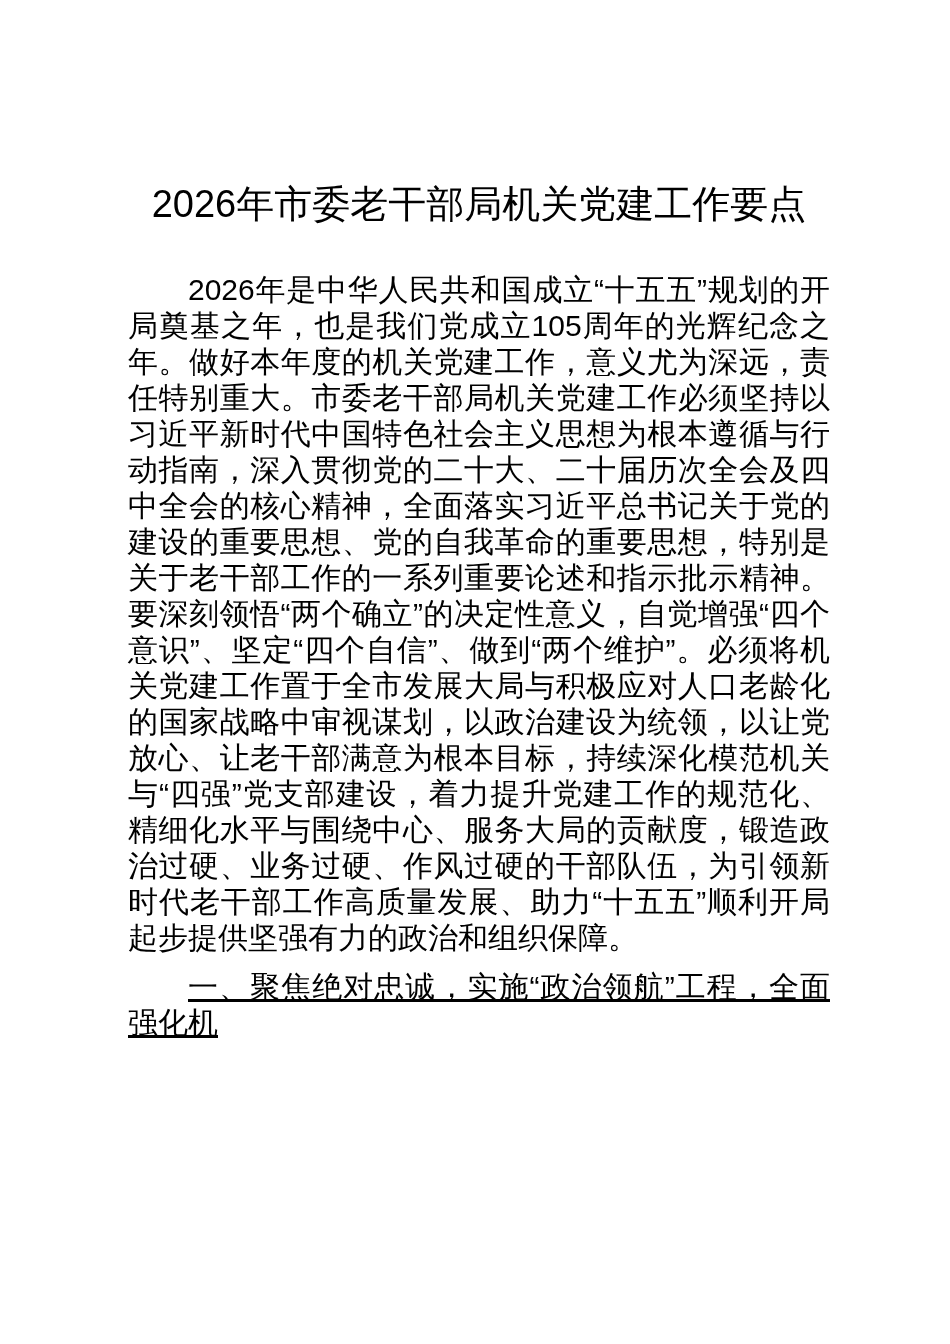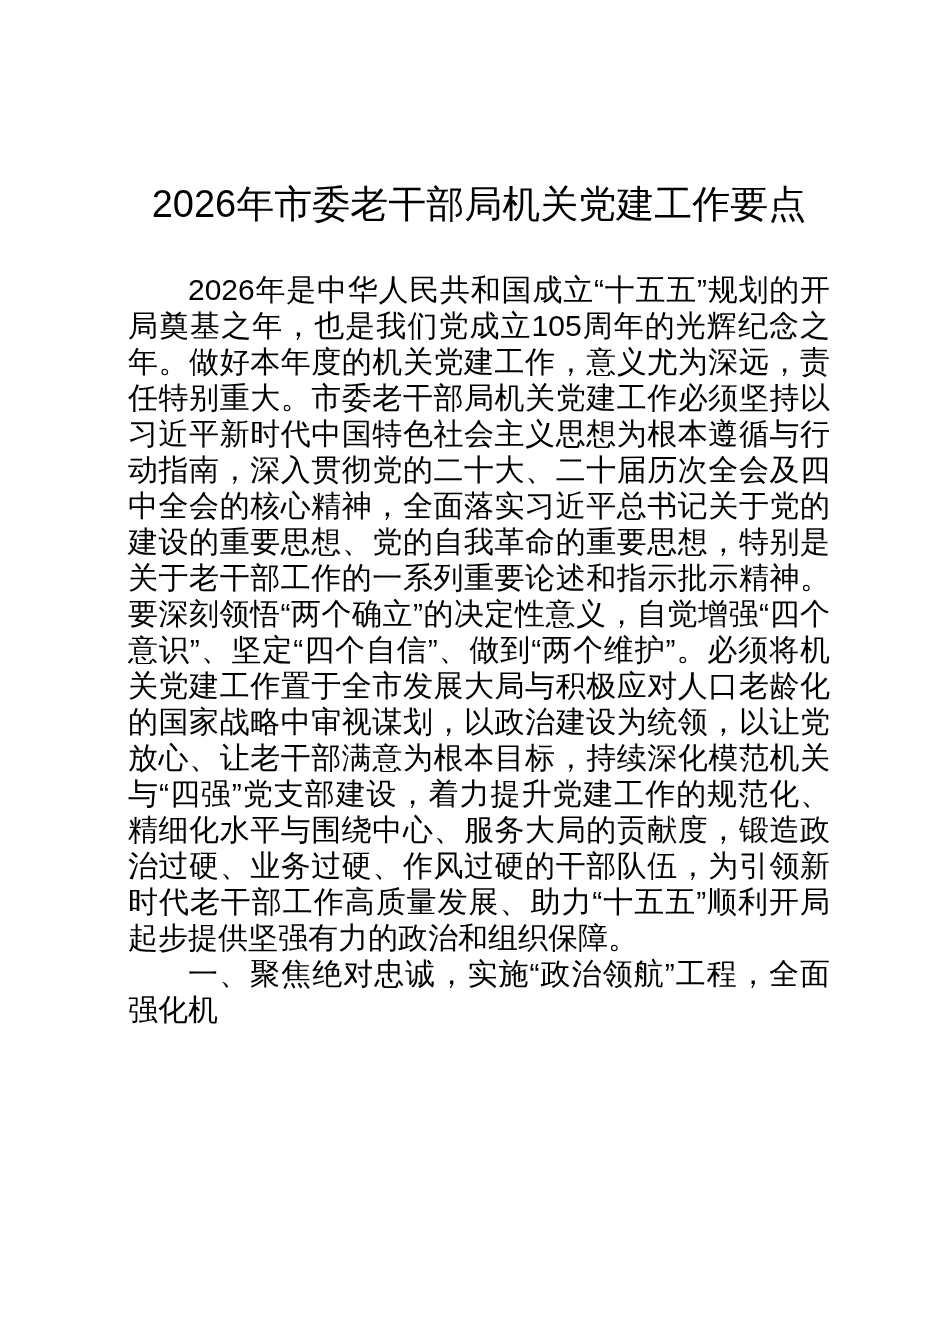--- a/index.html
+++ b/index.html
@@ -56,21 +56,22 @@
     line-height: 36px;
     font-weight: 400;
     text-align: justify;
     text-justify: inter-character;
     text-indent: 60px;
     word-break: break-all;
     letter-spacing: 0px;
   }
 
   .body-paragraph + .body-paragraph {
-    margin-top: 0;
+    margin-top: 13px;
+    text-decoration: underline;
   }
 </style>
 </head>
 <body>
 
 <div class="page">
   <div class="content-column">
 
     <div class="title-spacer"></div>
 

